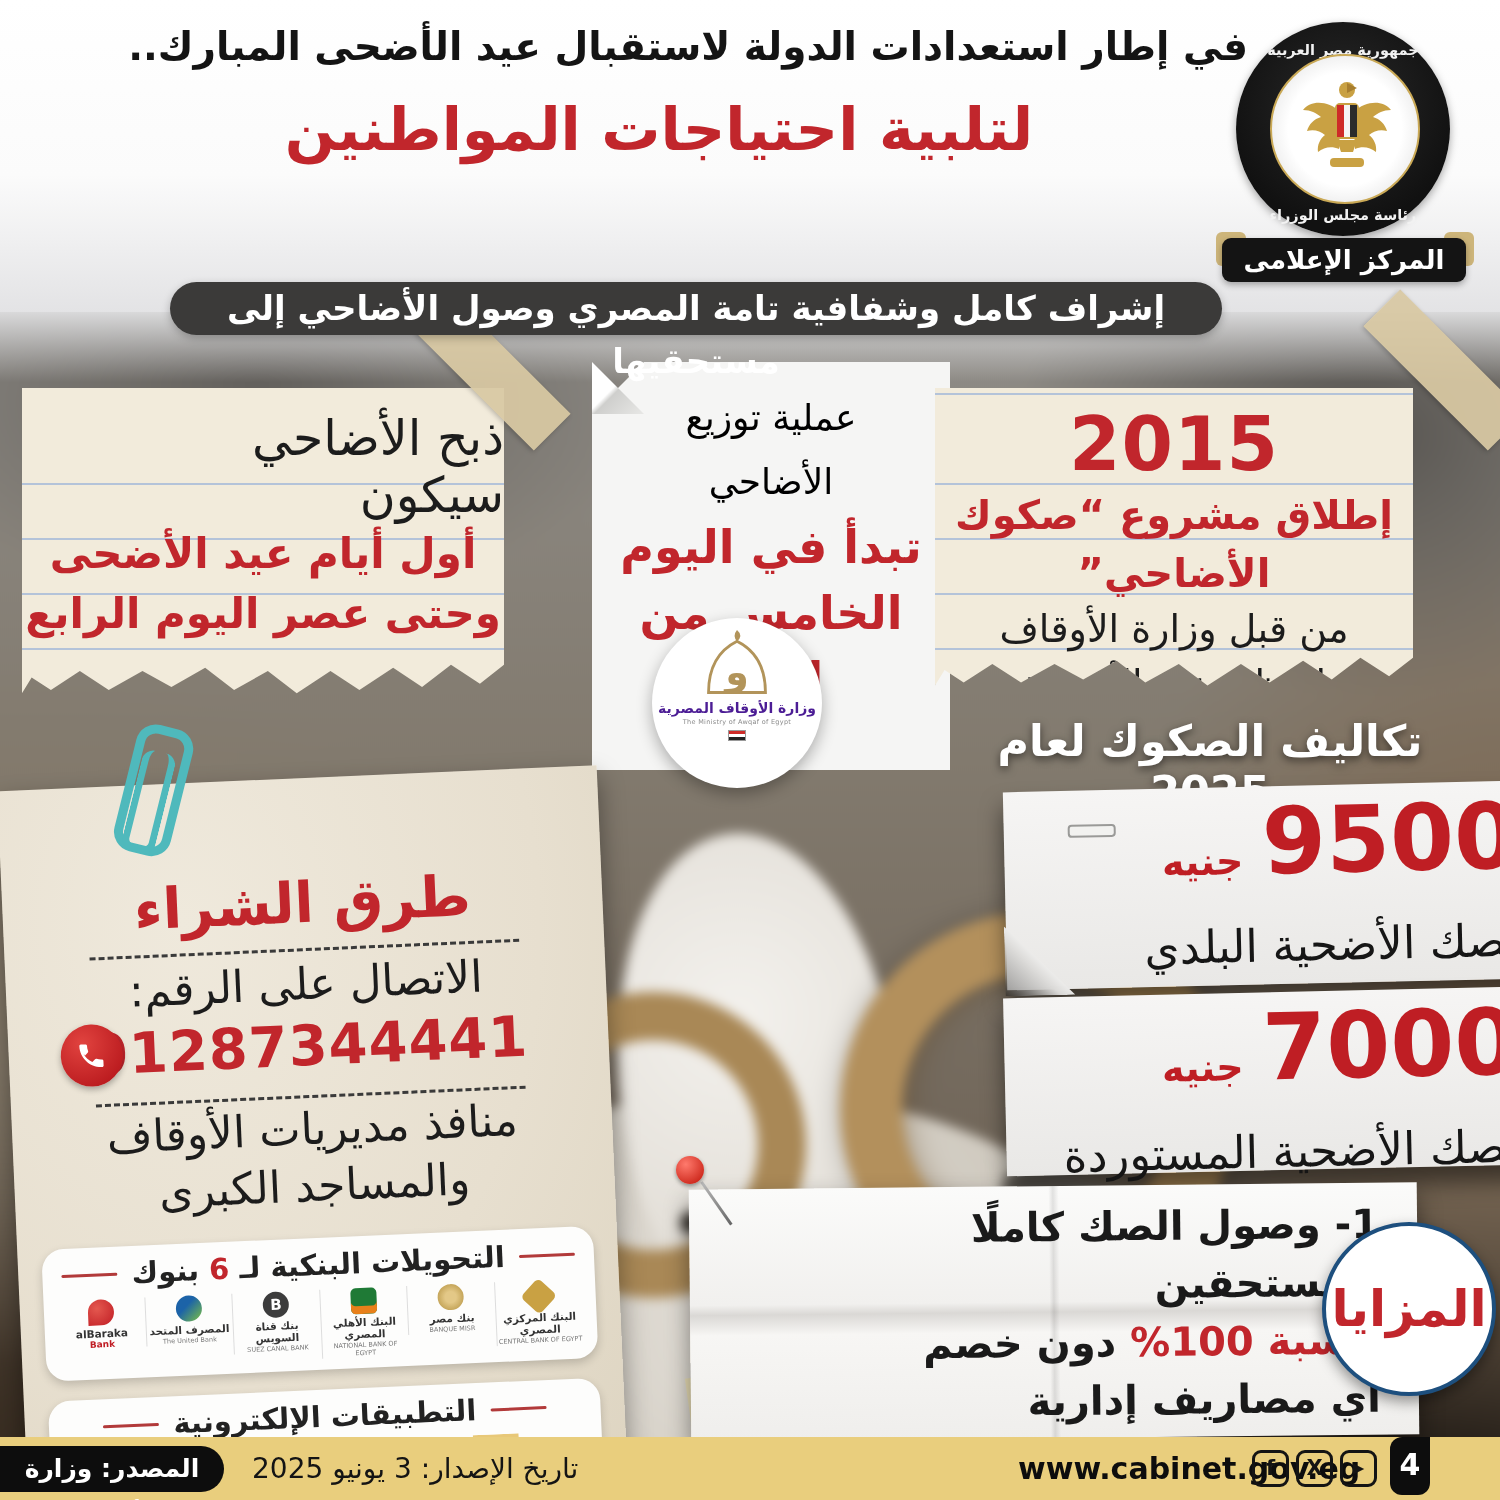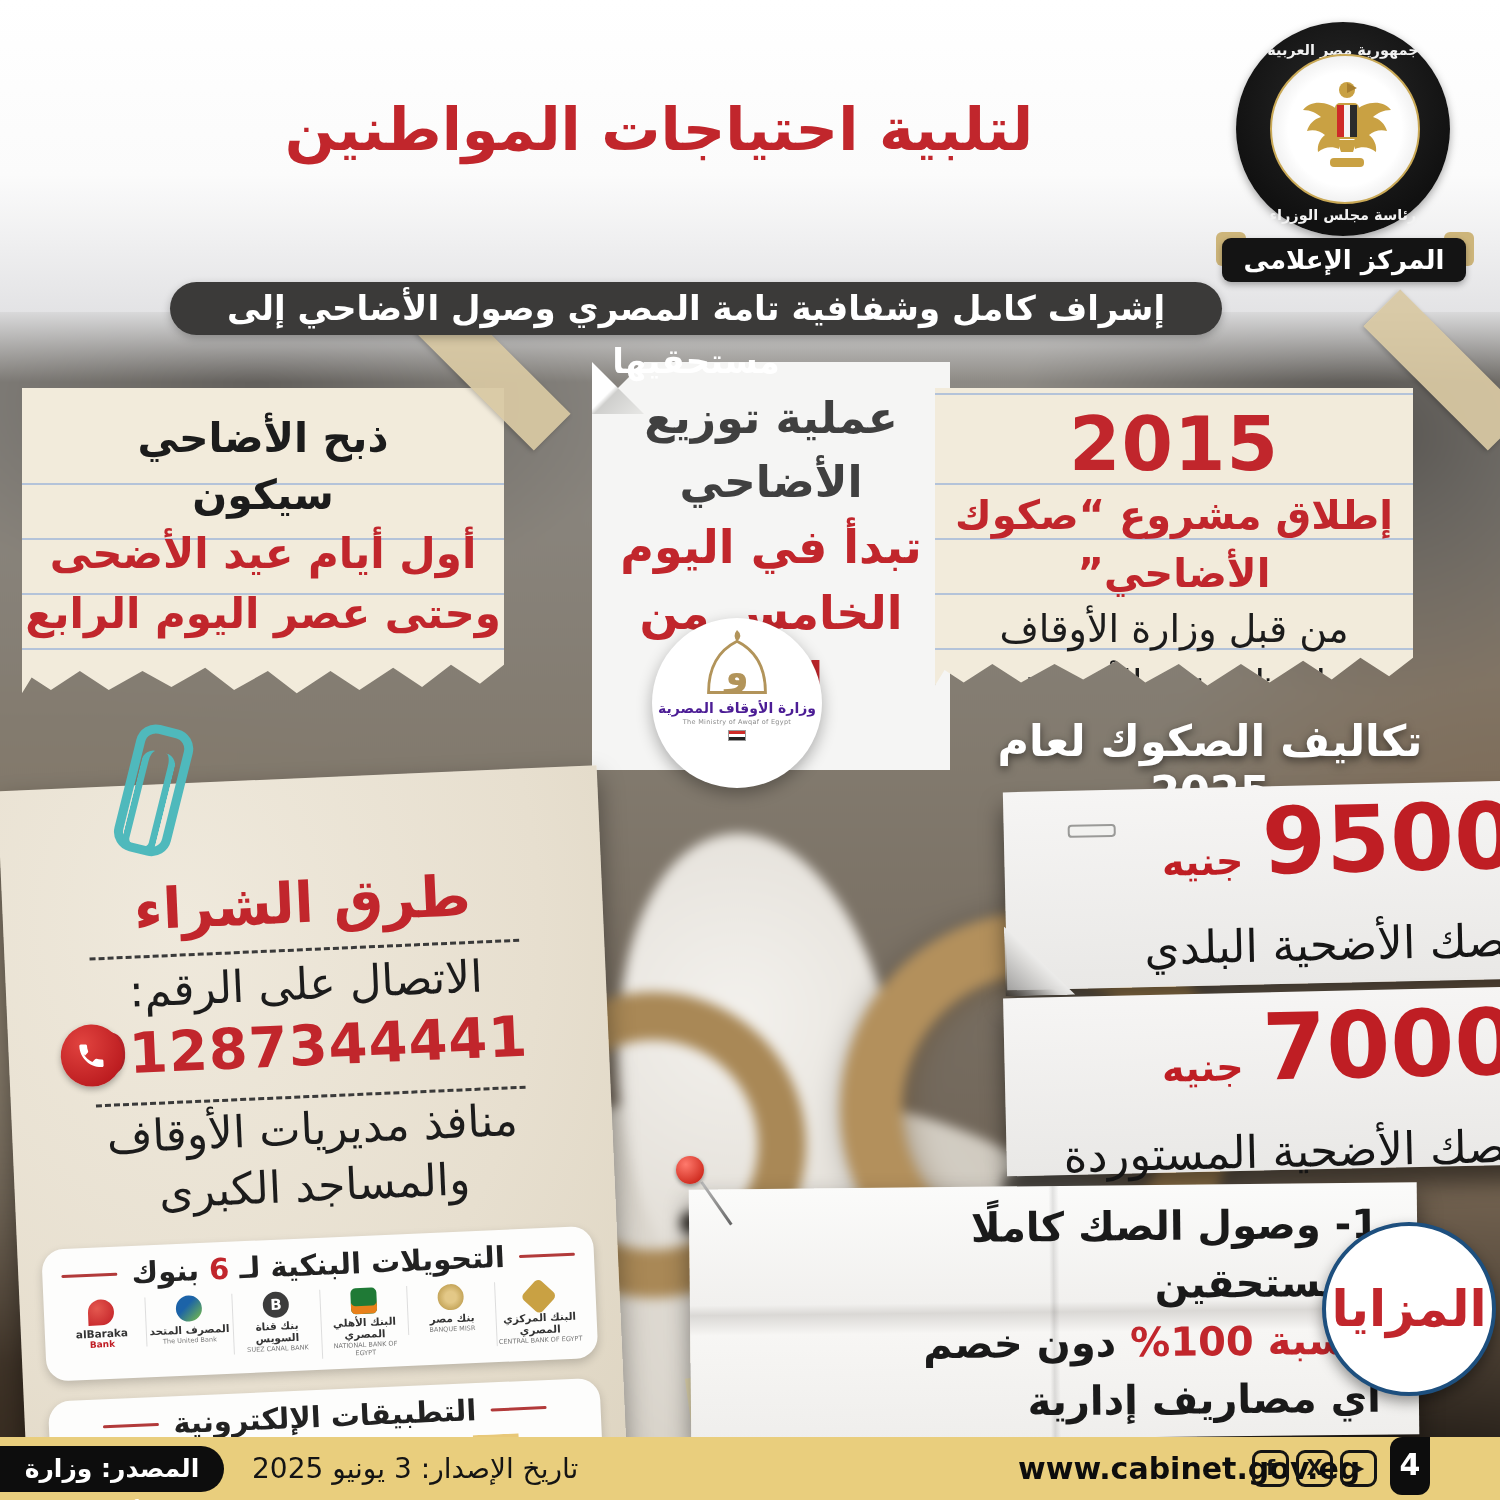--- a/index.html
+++ b/index.html
@@ -63,29 +63,29 @@
   
   .note{background:#f2ebdb;box-shadow:0 10px 22px rgba(0,0,0,.35);z-index:3;
         background-image:repeating-linear-gradient(180deg,rgba(0,0,0,0) 0 53px,#b4c3d9 53px 55px);
         background-position:0 42px;text-align:center;
         clip-path:polygon(0 0,100% 0,100% 87%,95% 93%,89% 87%,83% 94%,77% 88%,70% 95%,64% 89%,57% 96%,51% 89%,44% 95%,38% 88%,31% 94%,25% 89%,18% 95%,12% 89%,6% 95%,2% 91%,0 96%);}
   .note-left{left:22px;top:388px;width:482px;height:296px;padding-top:22px;}
   .note-right{left:935px;top:388px;width:478px;height:296px;padding-top:14px;}
   .tape{width:176px;height:52px;background:rgba(216,200,162,.93);transform:rotate(45deg);
         box-shadow:0 2px 5px rgba(0,0,0,.22);z-index:4;}
   .tape-l{left:402px;top:344px;} .tape-r{left:1356px;top:344px;}
-  .n-black{font-size:41px;font-weight:700;color:#1c1c1c;line-height:57px;}
+  .n-black{font-size:49px;font-weight:400;color:#1c1c1c;line-height:57px;text-align:right;}
   .n-red{font-size:42px;font-weight:800;color:#c1262c;line-height:60px;}
   .card-center{left:592px;top:362px;width:358px;height:384px;background:#f5f5f4;z-index:3;
         box-shadow:0 10px 22px rgba(0,0,0,.35);text-align:center;padding-top:24px;
         clip-path:polygon(52px 0,100% 0,100% 100%,0 100%,0 52px);}
   .fold{left:592px;top:362px;width:52px;height:52px;z-index:4;
         background:linear-gradient(135deg,#ffffff 45%,#cfcfcd 52%,#e8e8e6 100%);
         clip-path:polygon(0 0,100% 100%,0 100%);}
-  .c-black{font-size:44px;font-weight:700;color:#404040;line-height:64px;}
+  .c-black{font-size:36px;font-weight:400;color:#000000;line-height:64px;}
   .c-red{font-size:46px;font-weight:800;color:#c1262c;line-height:66px;}
   .year{font-size:74px;font-weight:800;color:#c1262c;line-height:84px;letter-spacing:1px;}
   .r-red{font-size:40px;font-weight:800;color:#c1262c;line-height:58px;}
   .r-black{font-size:38px;font-weight:400;color:#1c1c1c;line-height:55px;}
 
   
   .awqaf{left:652px;top:618px;width:170px;height:170px;border-radius:50%;background:#fff;z-index:5;
          box-shadow:0 6px 16px rgba(0,0,0,.3);text-align:center;}
   .awqaf svg{margin-top:10px;}
   .aw-ar{font-size:14px;font-weight:800;color:#4c1d95;margin-top:-6px;}
@@ -207,20 +207,21 @@
       <div class="ram-face"></div>
       <div class="horn-l"></div>
       <div class="horn-r"></div>
       <div class="ram-ear"></div>
       <div class="ram-eye"></div>
       <div class="muzzle"></div>
     </div>
     <div class="ph-topfade"></div>
   </div>
 
+  <div class="abs kicker">في إطار استعدادات الدولة لاستقبال عيد الأضحى المبارك..</div>
   <div class="abs main-title">
     <div>لتلبية احتياجات المواطنين</div>
   </div>
   <div class="abs banner">إشراف كامل وشفافية تامة المصري وصول الأضاحي إلى مستحقيها</div>
 
   <div class="abs gov">
     <div class="ring"></div>
     <div class="rt top">جمهورية مصر العربية</div>
     <div class="inner">
       <svg width="100" height="110" viewBox="0 0 100 110" style="margin:18px 21px">

